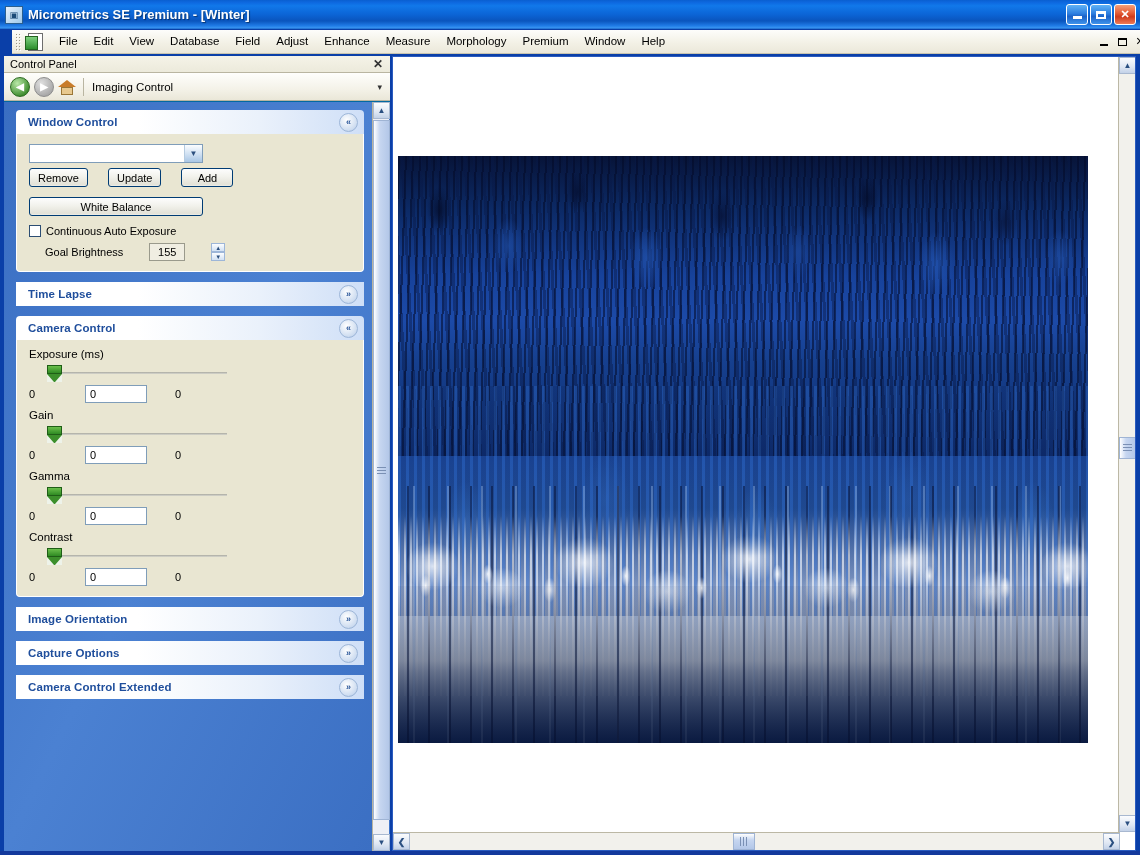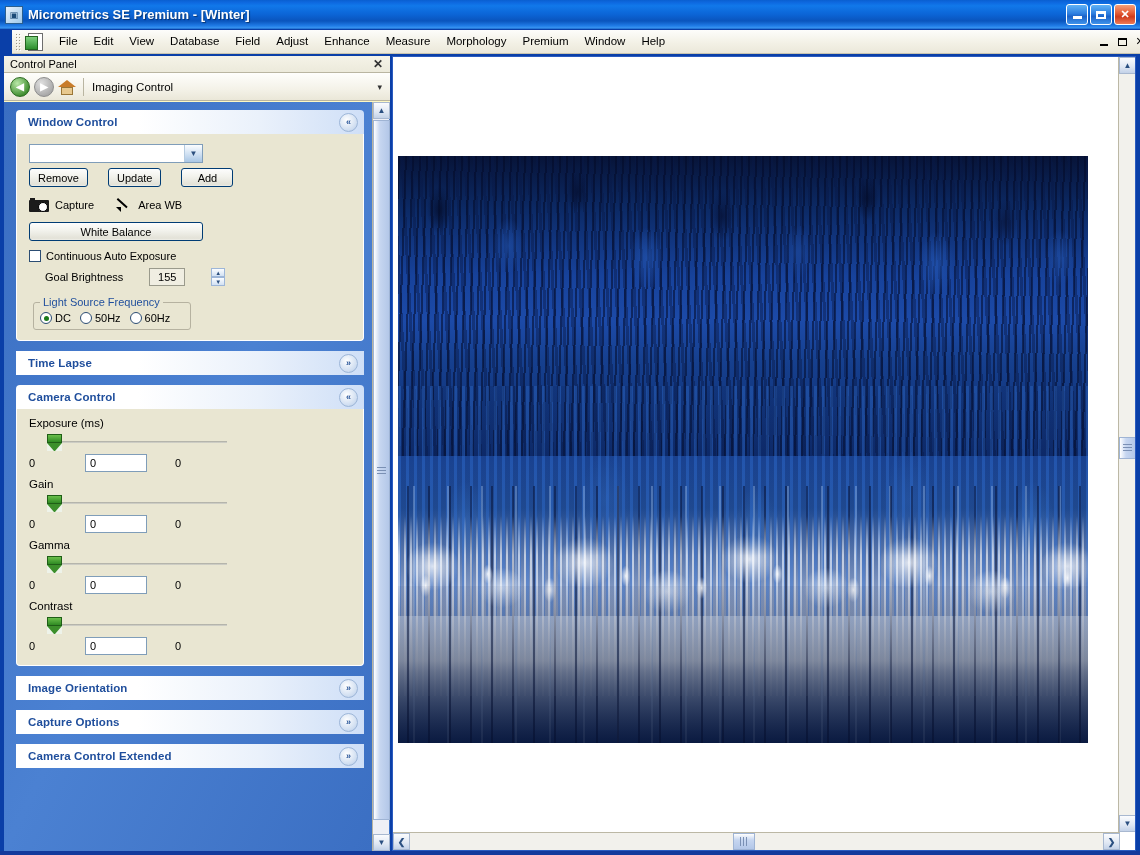--- a/index.html
+++ b/index.html
@@ -104,21 +104,21 @@
     width: 16px; height: 15px; margin-left: 2px;
     display:flex; align-items:center; justify-content:center;
     font-size: 11px; color:#000; font-family:"Liberation Sans",sans-serif;
   }
   .mdibtn .mdash2 { display:block; width:8px; height:2px; background:#000; margin-top:6px;}
   .mdibtn .msq2 { display:block; width:9px; height:8px; border:1px solid #000; border-top-width:2px; box-sizing:border-box;}
 
   
   #cp {
     position: absolute; left: 4px; top: 56px; width: 386px; height: 795px;
-    background: #fef9c3;
+    background: #0369a1;
     box-sizing: border-box;
   }
   #cp-titlebar {
     height: 17px;
     background: linear-gradient(to bottom,#f5f3e8, #eceadb);
     border-bottom: 1px solid #b9b5a1;
     display: flex; align-items: center; padding: 0 3px 0 6px;
     box-sizing: border-box;
   }
   #cp-titlebar .t { font-size: 11px; color: #000; }
@@ -529,69 +529,39 @@
               <div class="val"></div>
               <div class="drop">▼</div>
             </div>
 
             <div class="btnrow">
               <div class="btn">Remove</div>
               <div class="btn">Update</div>
               <div class="btn">Add</div>
             </div>
 
-            <div class="iconrow">
-              <div class="camicon">
-                <div class="b"></div>
-                <div class="f"></div>
-                <div class="l"></div>
-              </div>
-              <div class="lbl">Capture</div>
-              <div class="pipicon">
-                <div class="stem"></div>
-                <div class="tip"></div>
-              </div>
-              <div class="lbl">Area WB</div>
-            </div>
 
             <div style="margin-top:10px;">
               <div class="btn wide">White Balance</div>
             </div>
 
             <div class="chkrow">
               <div class="chk"></div>
               <div class="lbl">Continuous Auto Exposure</div>
             </div>
 
             <div class="spinrow">
               <div class="lbl">Goal Brightness</div>
               <div class="spinval">155</div>
               <div class="spinner">
                 <div>▲</div>
                 <div>▼</div>
               </div>
             </div>
 
-            <fieldset class="freq">
-              <legend>Light Source Frequency</legend>
-              <div class="radios">
-                <div class="rad">
-                  <div class="radio on"></div>
-                  <span>DC</span>
-                </div>
-                <div class="rad">
-                  <div class="radio"></div>
-                  <span>50Hz</span>
-                </div>
-                <div class="rad">
-                  <div class="radio"></div>
-                  <span>60Hz</span>
-                </div>
-              </div>
-            </fieldset>
 
           </div>
         </div>
 
         <div class="group collapsed">
           <div class="group-header">
             <div class="gt">Time Lapse</div>
             <div class="chev">»</div>
           </div>
         </div>

